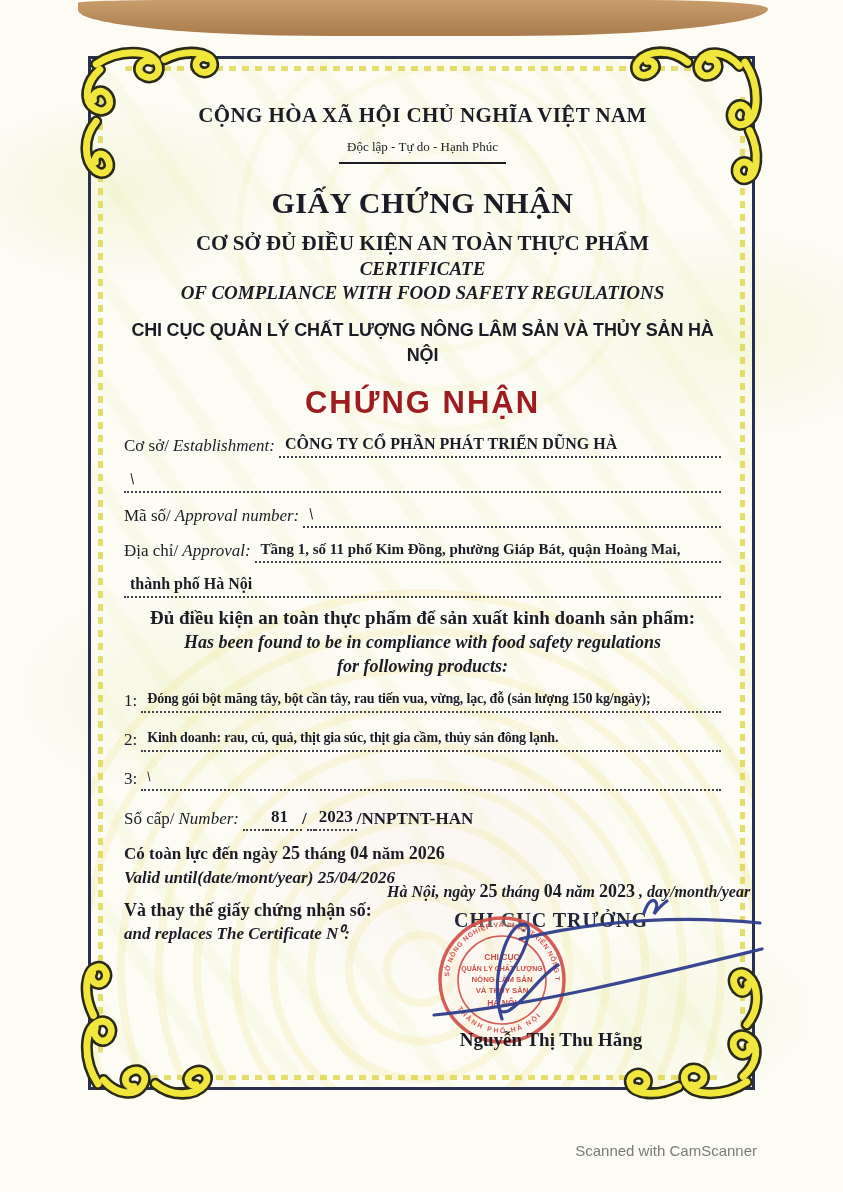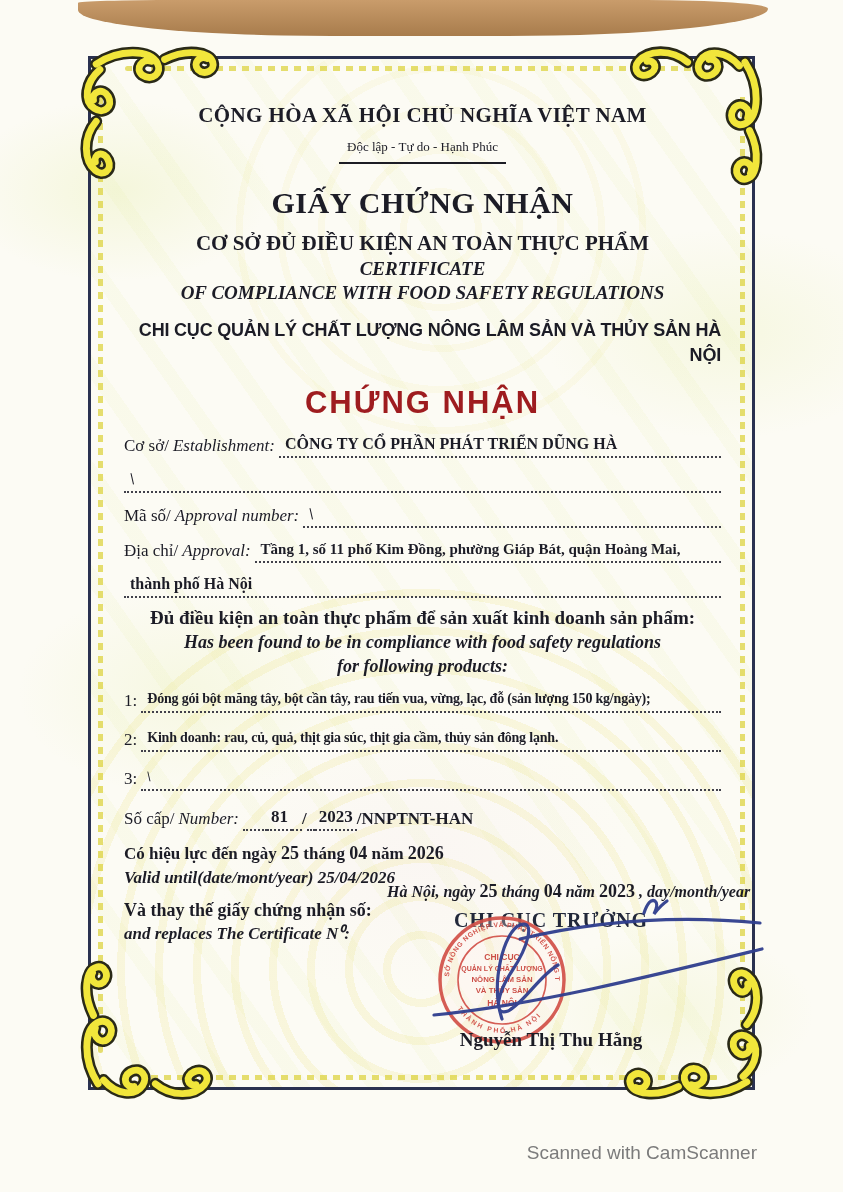--- a/index.html
+++ b/index.html
@@ -36,21 +36,21 @@
   .corner.bl{left:-14px;bottom:-16px;transform:rotate(270deg)}
   .content{position:absolute;left:3px;top:3px;right:3px;padding:40px 28px 0 30px;z-index:2;}
   .c{text-align:center;}
   .republic{font-size:21px;font-weight:bold;letter-spacing:.4px;line-height:26px;}
   .motto-wrap{margin-top:5px;line-height:26px;}
   .motto{display:inline-block;font-size:13px;font-weight:normal;border-bottom:2.5px solid #1c1c24;padding:0 8px 2px;}
   .gtitle{margin-top:20px;font-size:30px;font-weight:bold;letter-spacing:.5px;line-height:38px;}
   .sub-vi{margin-top:8px;font-size:21px;font-weight:bold;line-height:27px;}
   .cert-en{font-size:19px;font-weight:bold;font-style:italic;line-height:24px;}
   .authority{margin-top:13px;font-size:18px;font-weight:bold;font-family:"Liberation Sans",sans-serif;
-             letter-spacing:-.2px;line-height:25px;text-align:right;}
+             letter-spacing:-.2px;line-height:25px;}
   .chungnhan{margin-top:15px;font-size:31px;font-weight:bold;font-family:"Liberation Sans",sans-serif;
              color:#9e1c1f;letter-spacing:2px;line-height:40px;}
   .row{display:flex;align-items:flex-end;margin-top:9px;font-size:17px;line-height:24px;}
   .lbl{white-space:nowrap;padding-right:4px;}
   .en{font-style:italic;}
   .fill{flex:1;border-bottom:2.2px dotted #41414b;padding:0 4px 0 6px;font-weight:bold;
         white-space:nowrap;overflow:hidden;font-size:16px;}
   .fill.sm{font-size:15px;}
   .bslash{font-weight:bold;display:inline-block;transform:rotate(6deg);}
   .dots-fixed{display:inline-block;border-bottom:2.2px dotted #41414b;height:1em;}
@@ -62,21 +62,21 @@
   .num-big{font-weight:bold;font-size:18px;}
   .bottom-zone{position:absolute;inset:0;z-index:3;}
   .dateline{position:absolute;left:296px;top:822px;width:366px;font-size:16px;white-space:nowrap;}
   .sign-title{position:absolute;left:330px;top:850px;width:260px;text-align:center;
               font-size:20px;font-weight:bold;letter-spacing:1px;color:#22283a;}
   .seal-svg{position:absolute;left:345px;top:855px;width:132px;height:132px;opacity:.92;}
   .sig-svg{position:absolute;left:325px;top:828px;width:350px;height:155px;}
   .sign-name{position:absolute;left:330px;top:970px;width:260px;text-align:center;
              font-size:19px;font-weight:bold;}
   .camscanner{position:absolute;right:86px;top:1142px;font-family:"Liberation Sans",sans-serif;
-              font-size:19px;color:#7b7b7b;}
+              font-size:15px;color:#7b7b7b;}
 </style>
 </head>
 <body>
 
 <svg width="0" height="0" style="position:absolute">
   <defs>
     <g id="flourish">
       <g fill="none" stroke="#2a2a18" stroke-width="13" stroke-linecap="round">
         <path d="M24,26 C50,9 82,11 90,25 C96,36 84,45 74,38 C65,31 74,19 84,23"></path>
         <path d="M98,21 C122,9 147,13 150,24 C153,33 141,39 134,32 C128,25 136,16 144,20"></path>
@@ -166,21 +166,21 @@
           <span class="dots-fixed" style="width:24px"></span>
           <span class="hand">81</span>
           <span class="dots-fixed" style="width:10px"></span>
           <span class="bold">/</span>
           <span class="dots-fixed" style="width:8px"></span>
           <span class="hand">2023</span>
           <span class="bold">/NNPTNT-HAN</span>
         </div>
 
         <div class="para" style="margin-top:10px">
-          <span class="bold">Có hiệu lực đến ngày</span>
+          <span class="bold">Có toàn lực đến ngày</span>
           <span class="num-big">25</span>
           <span class="bold">tháng</span>
           <span class="num-big">04</span>
           <span class="bold">năm</span>
           <span class="num-big">2026</span>
         </div>
         <div class="para" style="margin-top:0">
           <span class="bi">Valid until(date/mont/year)</span>
           <span class="bi">25/04/2026</span>
         </div>

